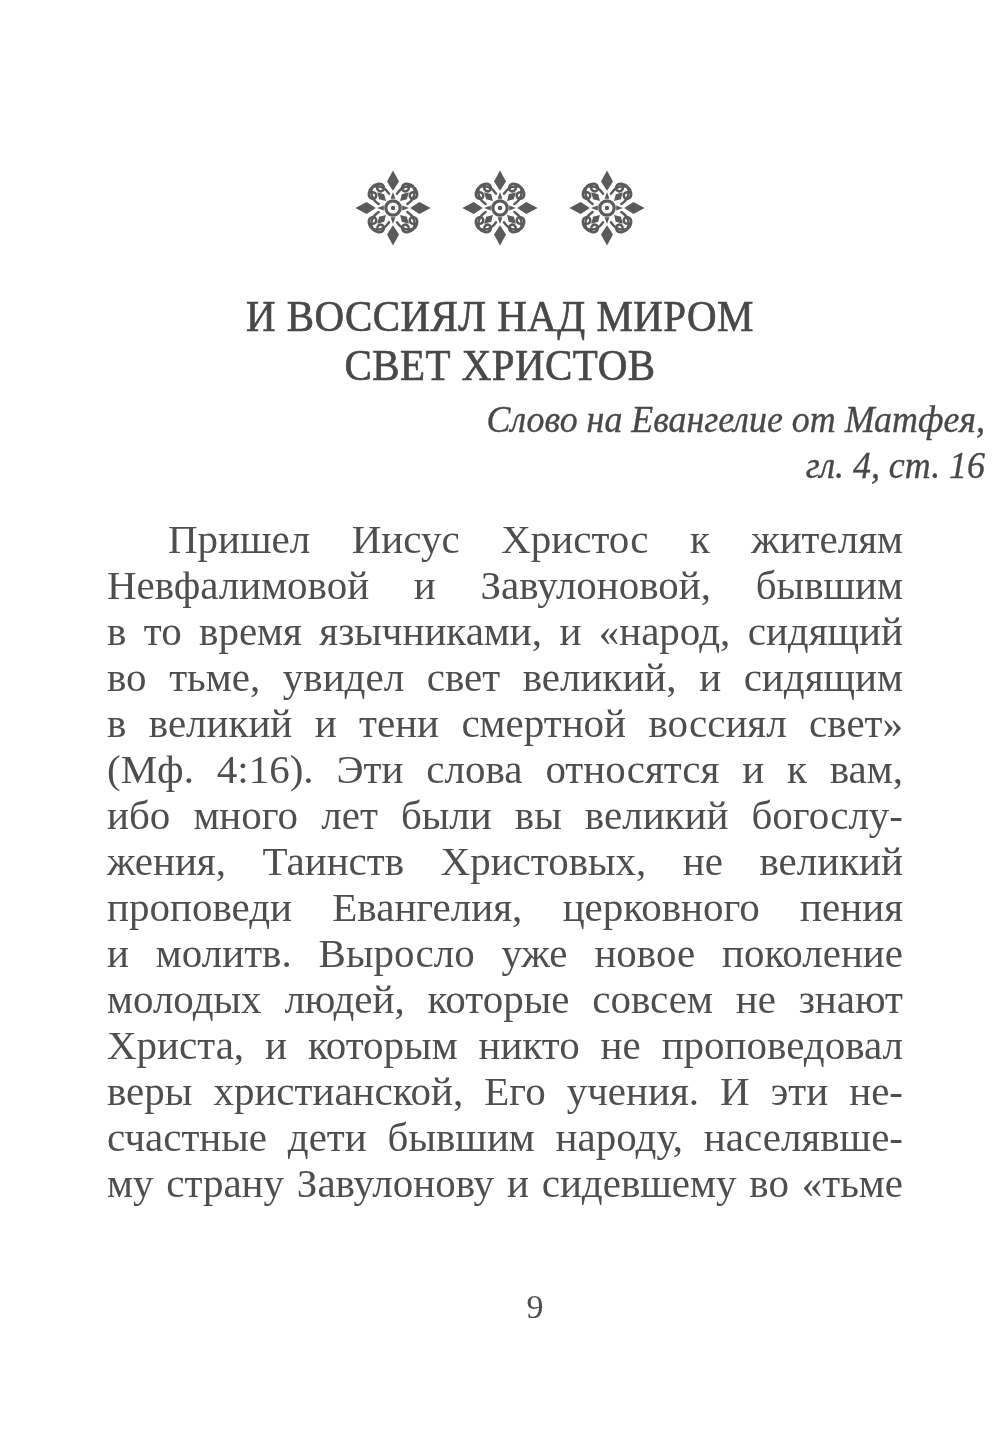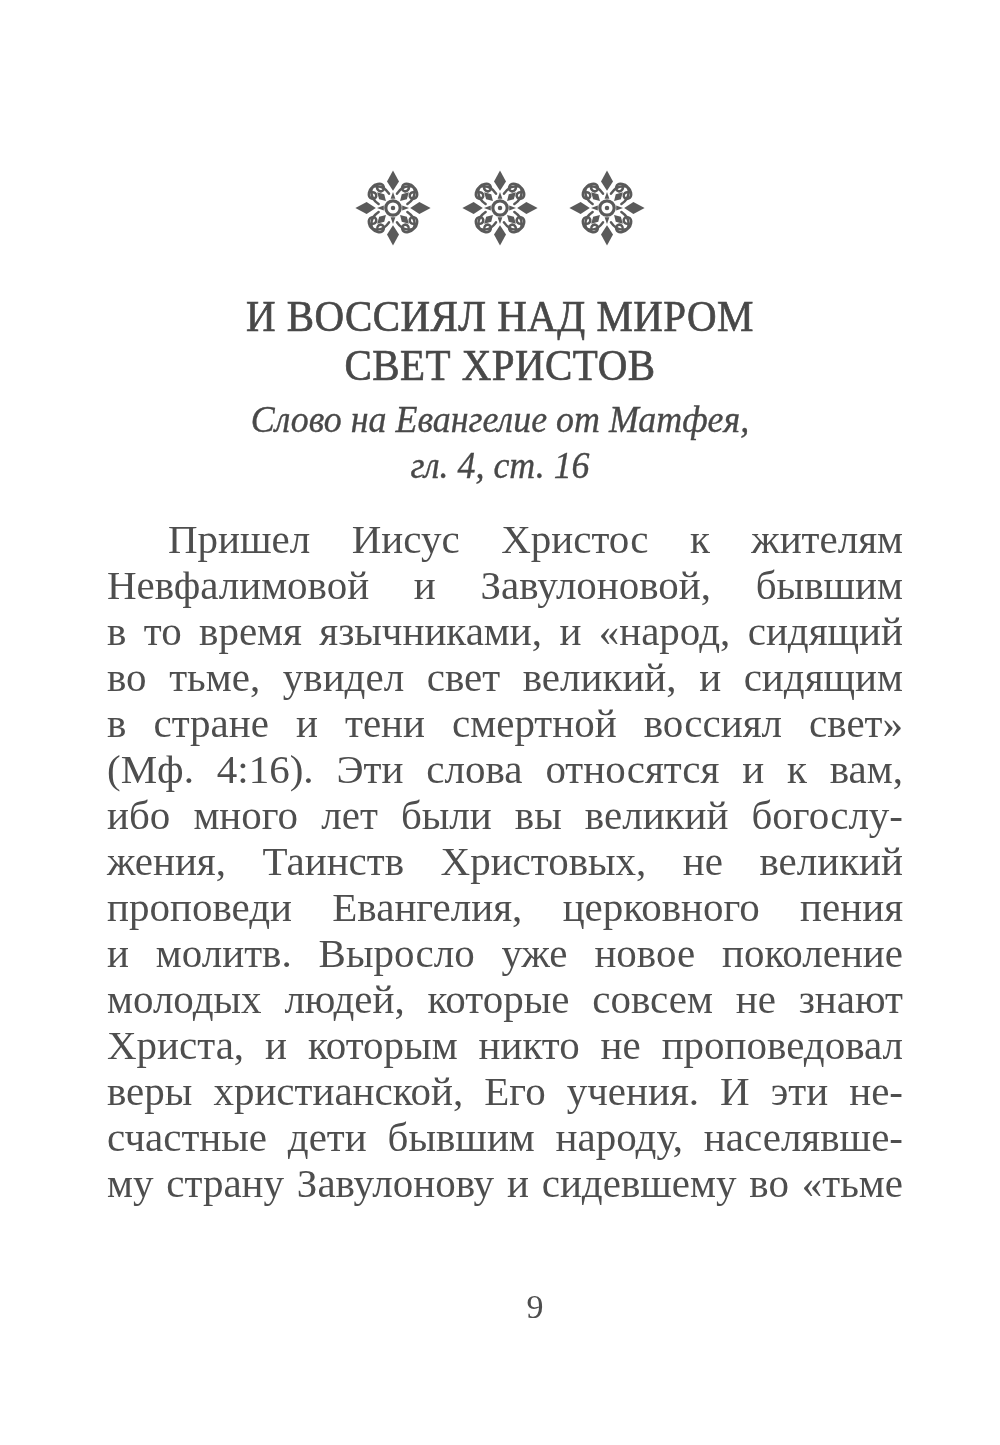--- a/index.html
+++ b/index.html
@@ -36,21 +36,21 @@
     color: var(--title_text, #484848);
     -webkit-text-stroke: 0.7px var(--title_text, #484848);
     letter-spacing: 0.5px;
   }
   .title-line {
     display: block;
     transform: scaleX(0.91);
   }
   .subtitle {
     margin: 7px 0 0 0;
-    text-align: center;
+    text-align: right;
     font-style: italic;
     font-weight: 400;
     font-size: 37px;
     line-height: 46px;
     color: var(--title_text, #484848);
     -webkit-text-stroke: 0.35px var(--title_text, #484848);
   }
   .subtitle-line {
     display: block;
     transform: scaleX(0.97);
@@ -144,21 +144,21 @@
   <h2 class="subtitle">
     <span class="subtitle-line">Слово на Евангелие от Матфея,</span>
     <span class="subtitle-line">гл. 4, ст. 16</span>
   </h2>
 
   <div class="body-text">
     <div class="body-line first">Пришел Иисус Христос к жителям</div>
     <div class="body-line">Невфалимовой и Завулоновой, бывшим</div>
     <div class="body-line">в то время язычниками, и «народ, сидящий</div>
     <div class="body-line">во тьме, увидел свет великий, и сидящим</div>
-    <div class="body-line">в стране и тени смертной воссиял свет»</div>
+    <div class="body-line">в великий и тени смертной воссиял свет»</div>
     <div class="body-line">(Мф. 4:16). Эти слова относятся и к вам,</div>
     <div class="body-line">ибо много лет были вы великий богослу-</div>
     <div class="body-line">жения, Таинств Христовых, не великий</div>
     <div class="body-line">проповеди Евангелия, церковного пения</div>
     <div class="body-line">и молитв. Выросло уже новое поколение</div>
     <div class="body-line">молодых людей, которые совсем не знают</div>
     <div class="body-line">Христа, и которым никто не проповедовал</div>
     <div class="body-line">веры христианской, Его учения. И эти не-</div>
     <div class="body-line">счастные дети бывшим народу, населявше-</div>
     <div class="body-line">му страну Завулонову и сидевшему во «тьме</div>

